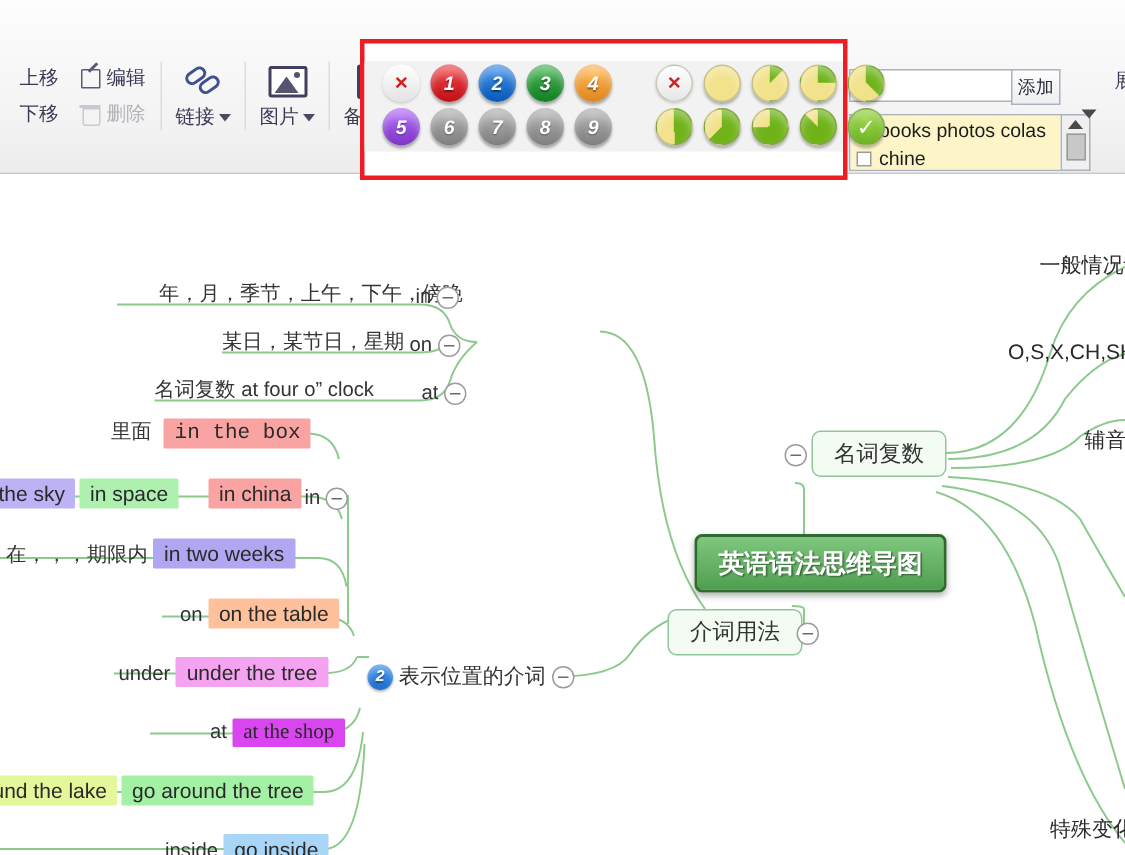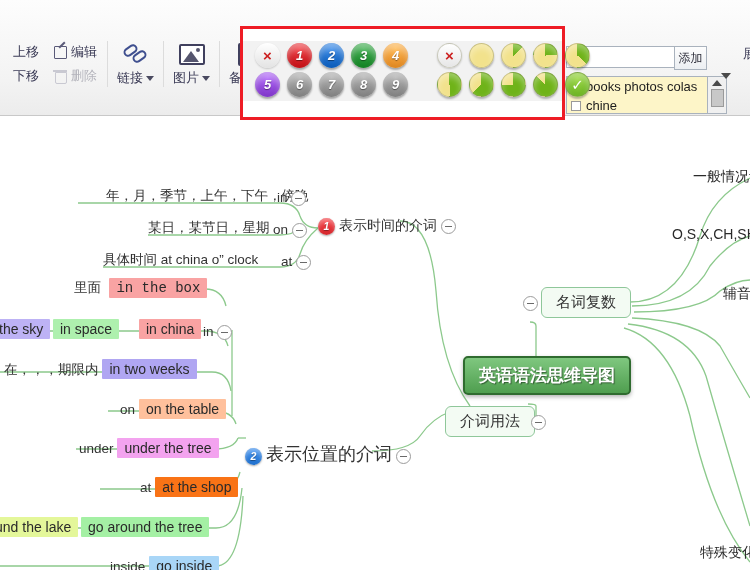--- a/index.html
+++ b/index.html
@@ -383,32 +383,27 @@
 
     <div class="node" style="left:148px; top:103px;">
       <span class="lbl">某日，某节日，星期</span>
     </div>
     <div class="node" style="left:273px; top:105px;">
       <span class="lbl">on</span>
       <span class="collapse"></span>
     </div>
 
     <div class="node" style="left:103px; top:135px;">
-      <span class="lbl">具体时间  at china o” clock</span>
+      <span class="lbl">名词复数  at four o” clock</span>
     </div>
     <div class="node" style="left:281px; top:137px;">
       <span class="lbl">at</span>
       <span class="collapse"></span>
     </div>
 
-    <div class="node" style="left:318px; top:101px;">
-      <span class="badge-sm" id="badge1" style="background: radial-gradient(circle at 50% 22%, rgb(249, 72, 78), rgb(204, 27, 33));">1</span>
-      <span class="lbl" style="font-size:14px;">表示时间的介词</span>
-      <span class="collapse"></span>
-    </div>
 
     <div class="node" style="left:74px; top:163px;font-family:Liberation Mono, monospace;">
       <span class="lbl">里面</span>
       <span class="hl" id="hl0" style="background: rgb(249, 163, 163);">in the box</span>
     </div>
 
     <div class="node" style="left:-8px; top:205px;">
       <span class="hl" id="hl1" style="background: rgb(189, 178, 245);">the sky</span>
     </div>
     <div class="node" style="left:53px; top:205px;">
@@ -432,38 +427,38 @@
       <span class="hl" id="hl5" style="background: rgb(255, 192, 156);">on the table</span>
     </div>
 
     <div class="node" style="left:79px; top:324px;">
       <span class="lbl">under</span>
       <span class="hl" id="hl6" style="background: rgb(243, 163, 239);">under the tree</span>
     </div>
 
     <div class="node" style="left:140px; top:363px;">
       <span class="lbl">at</span>
-      <span class="hl" id="hl7" style="background: #f97316;">at the shop</span>
+      <span class="hl" id="hl7" style="background: #d946ef; font-family: Liberation Serif, serif;">at the shop</span>
     </div>
 
     <div class="node" style="left:-12px; top:403px;">
       <span class="hl" id="hl8" style="background: rgb(228, 247, 154);">und the lake</span>
     </div>
     <div class="node" style="left:81px; top:403px;">
       <span class="hl" id="hl9" style="background: rgb(164, 240, 164);">go around the tree</span>
     </div>
 
     <div class="node" style="left:110px; top:442px;">
       <span class="lbl">inside</span>
       <span class="hl" id="hl10" style="background: rgb(169, 214, 247);">go inside</span>
     </div>
 
     <div class="node" style="left:245px; top:326px;">
       <span class="badge-sm" id="badge2" style="background: radial-gradient(circle at 50% 22%, rgb(66, 147, 241), rgb(21, 102, 196));">2</span>
-      <span class="lbl" style="font-size:18px;margin-top:36px;">表示位置的介词</span>
+      <span class="lbl" style="font-size:14px;margin-top:36px;">表示位置的介词</span>
       <span class="collapse"></span>
     </div>
 
     <div class="center-node" style="left:463px; top:240px;">英语语法思维导图</div>
 
     <div class="box-node" style="left:541px; top:171px;">名词复数</div>
     <span class="collapse" style="position:absolute; left:523px; top:180px;"></span>
 
     <div class="box-node" style="left:445px; top:290px;">介词用法</div>
     <span class="collapse" style="position:absolute; left:531px; top:299px;"></span>

